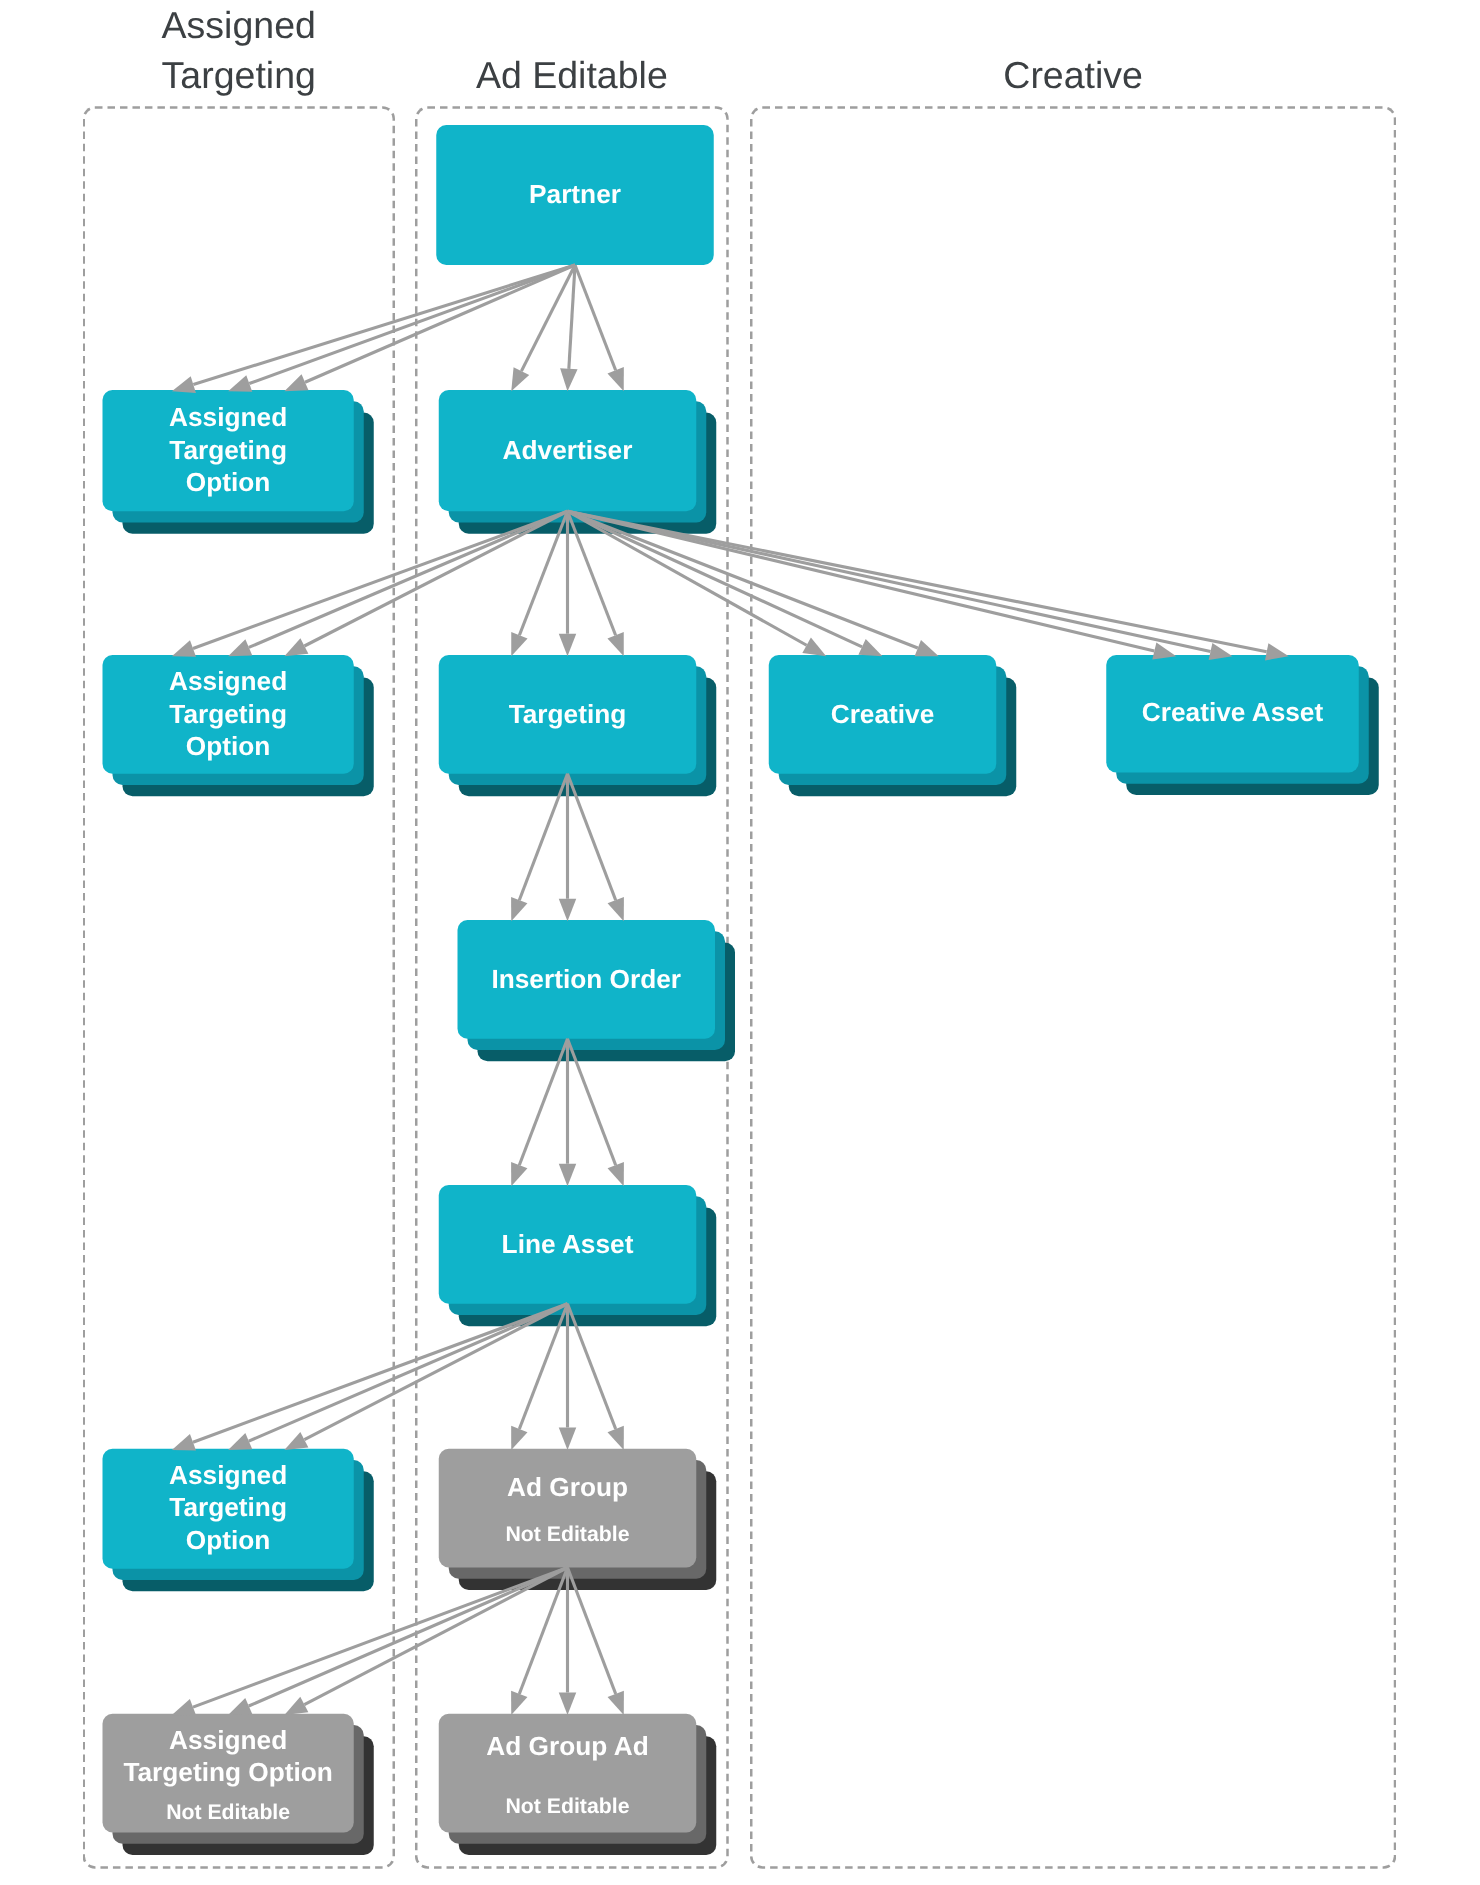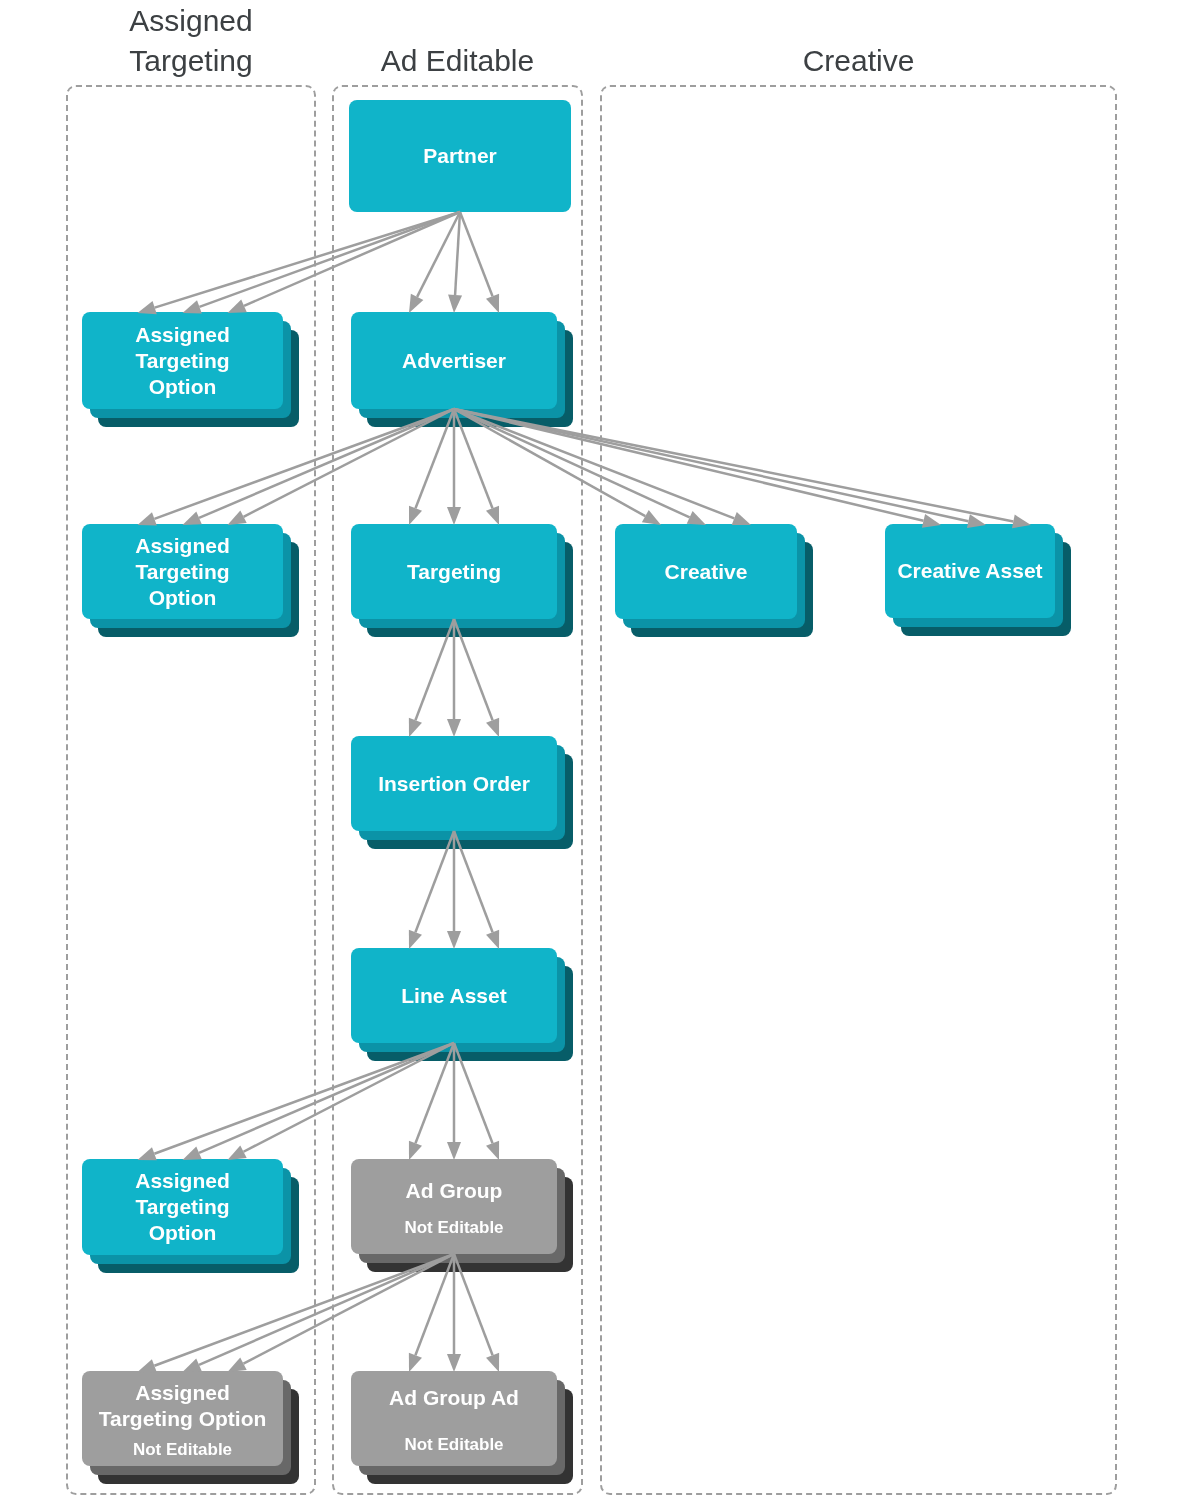--- a/index.html
+++ b/index.html
@@ -193,25 +193,25 @@
   </div>
 
   <div class="node cyan stacked" id="n-campaign" style="left: 351px; top: 524px; width: 206px; height: 95px;">
     <div class="node-label">Targeting</div>
   </div>
 
   <div class="node cyan stacked" id="n-creative" style="left: 615px; top: 524px; width: 182px; height: 95px;">
     <div class="node-label">Creative</div>
   </div>
 
-  <div class="node cyan stacked" id="n-creative_asset" style="left: 885px; top: 524px; width: 170px; height: 94px;">
+  <div class="node cyan stacked" id="n-creative_asset" style="left: 885px; top: 524px; width: 202px; height: 94px;">
     <div class="node-label">Creative Asset</div>
   </div>
 
-  <div class="node cyan stacked" id="n-insertion_order" style="left: 351px; top: 736px; width: 206px; height: 95px;">
+  <div class="node cyan stacked" id="n-insertion_order" style="left: 366px; top: 736px; width: 206px; height: 95px;">
     <div class="node-label">Insertion Order</div>
   </div>
 
   <div class="node cyan stacked" id="n-line_item" style="left: 351px; top: 948px; width: 206px; height: 95px;">
     <div class="node-label">Line Asset</div>
   </div>
 
   <div class="node cyan stacked" id="n-ato3" style="left: 82px; top: 1159px; width: 201px; height: 96px;">
     <div class="node-label">Assigned
 Targeting

